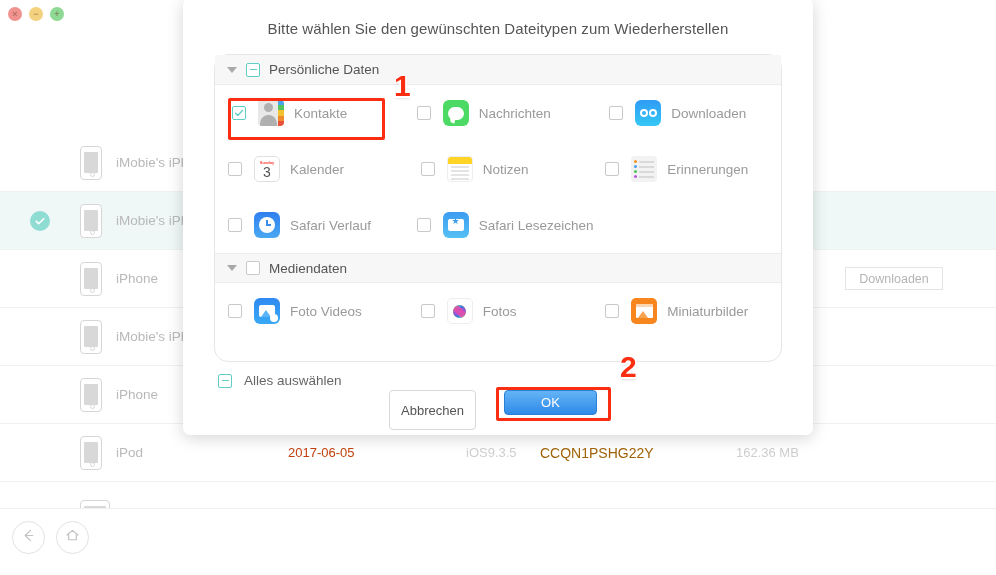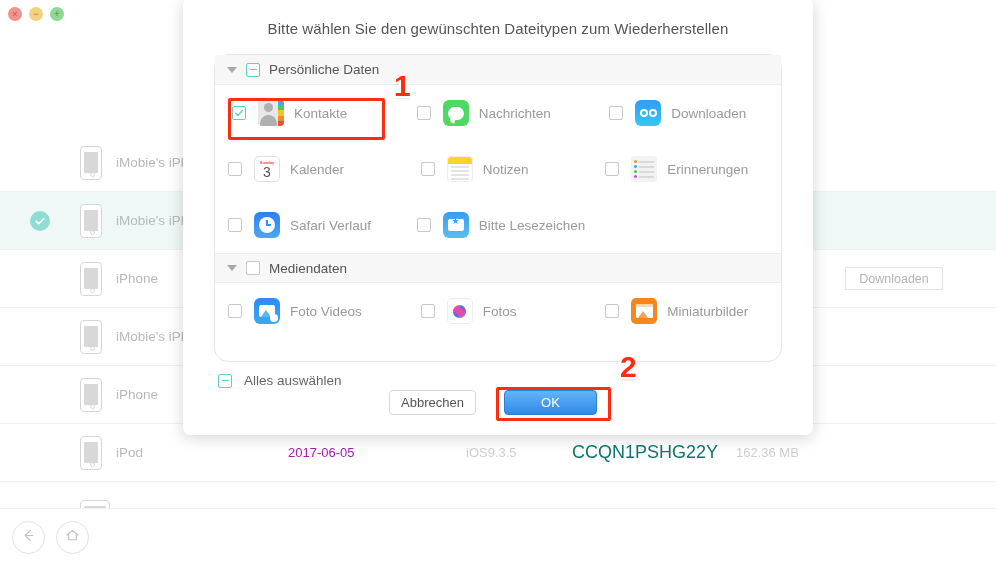--- a/index.html
+++ b/index.html
@@ -29,23 +29,23 @@
   .sel-check { width:20px; height:20px; border-radius:50%; background:#8fdcd2; display:flex;
                align-items:center; justify-content:center; }
   .sel-check svg { width:12px; height:12px; }
   .dev-ico { width:22px; height:34px; border:1.6px solid #d6d6d6; border-radius:4px; position:relative;
              background:#fff; flex:0 0 auto; }
   .dev-ico::before { content:""; position:absolute; left:3px; top:5px; right:3px; bottom:6px;
                      background:#d8d8d8; border-radius:1px; }
   .dev-ico::after { content:""; position:absolute; left:50%; bottom:2px; width:3px; height:3px;
                     margin-left:-1.5px; border:1px solid #d8d8d8; border-radius:50%; }
   .dev-name { margin-left:14px; color:#b9b9b9; font-size:13.5px; }
-  .col-date { position:absolute; left:288px; color:#a21caf; font-size:13px; }
+  .col-date { position:absolute; left:288px; color:#c2410c; font-size:13px; }
   .col-ios  { position:absolute; left:466px; color:#cfcfcf; font-size:13px; }
-  .col-ser  { position:absolute; left:572px; color:#0f766e; font-size:18px; }
+  .col-ser  { position:absolute; left:540px; color:#a16207; font-size:14px; }
   .col-size { position:absolute; left:736px; color:#cfcfcf; font-size:13px; }
   .dl-btn { position:absolute; left:845px; width:98px; height:23px; border:1px solid #e4e4e4;
             border-radius:0; background:#fff; color:#b5b5b5; font-size:12.5px; display:flex;
             align-items:center; justify-content:center; }
 
   
   .bottombar { position:absolute; left:0; top:508px; width:996px; height:67px; background:#fff;
                border-top:1px solid #f0f0f0; }
   .navbtn { position:absolute; top:12px; width:33px; height:33px; border:1px solid #e2e2e2;
             border-radius:50%; background:#fff; display:flex; align-items:center; justify-content:center; }
@@ -143,21 +143,21 @@
 
   .ic-thumb { background:#f7861f; border-radius:5px; display:flex; align-items:center; justify-content:center; }
   .ic-thumb .ph { width:17px; height:14px; background:#fff; border-radius:1px; position:relative; overflow:hidden; }
   .ic-thumb .ph::before { content:""; position:absolute; left:0; right:0; top:0; height:3px; background:#f7861f; opacity:.35; }
   .ic-thumb .ph::after { content:""; position:absolute; left:2px; bottom:0; border-left:5px solid transparent;
       border-right:5px solid transparent; border-bottom:7px solid #f7a24f; }
 
   
   .selall { position:absolute; left:35px; top:375px; display:flex; align-items:center; }
   .selall .lbl { margin-left:12px; color:#666; font-size:13.5px; }
-  .btn-cancel { position:absolute; left:206px; top:392px; width:87px; height:25px; border:1px solid #d8d8d8;
+  .btn-cancel { position:absolute; left:206px; top:392px; width:87px; height:40px; border:1px solid #d8d8d8;
       border-radius:4px; background:#fff; color:#555; font-size:13px; display:flex; align-items:center;
       justify-content:center; }
   .btn-ok { position:absolute; left:321px; top:392px; width:93px; height:25px; border-radius:4px;
       background:linear-gradient(180deg,#64b4f6 0%,#2f8ae8 100%); border:1px solid #2a7fd6;
       color:#fff; font-size:13px; display:flex; align-items:center; justify-content:center; }
 
   
   .hl { position:absolute; border:3px solid #fb2e12; border-radius:2px; pointer-events:none; }
   .hl-contacts { left:228px; top:98px; width:157px; height:42px; }
   .hl-ok { left:496px; top:387px; width:115px; height:34px; }
@@ -354,21 +354,21 @@
               <div class="dial"></div>
             </div>
           <div class="lbl">Safari Verlauf</div>
         </div>
 
         <div class="cell pad2">
           <div class="cb"></div>
           <div class="ico ic-book">
               <div class="bk"></div>
             </div>
-          <div class="lbl">Bitte Lesezeichen</div>
+          <div class="lbl">Safari Lesezeichen</div>
         </div>
       </div>
 
       <div class="grp-head second">
         <div class="caret"></div>
         <div class="cb"></div>
         <div class="grp-label">Mediendaten</div>
       </div>
 
       <div class="grid">

